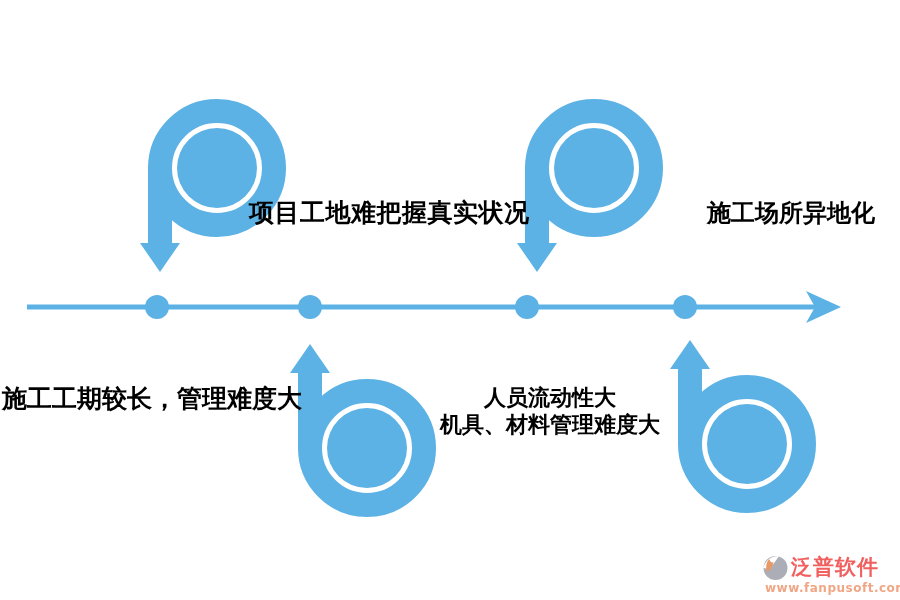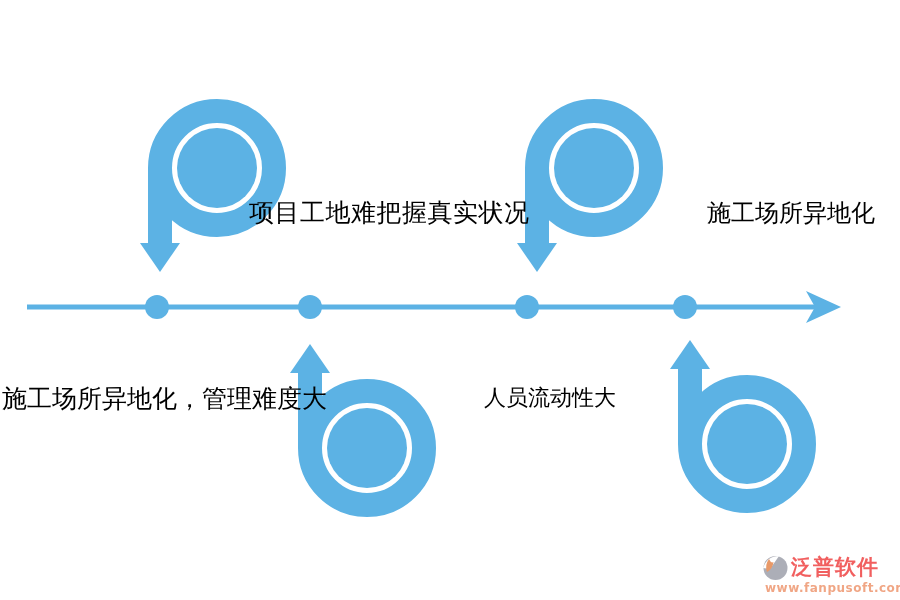--- a/index.html
+++ b/index.html
@@ -2,21 +2,21 @@
 <html><head>
 <meta charset="utf-8">
 <style>
   html,body{margin:0;padding:0;}
   body{
     width:900px;height:600px;position:relative;background:#ffffff;overflow:hidden;
     font-family:"DejaVu Sans","Liberation Sans",sans-serif;
   }
   #canvas{position:absolute;left:0;top:0;}
   .label{
-    position:absolute;color:#000;font-weight:normal;white-space:nowrap;z-index:5;
+    position:absolute;color:#000;font-weight:bold;white-space:nowrap;z-index:5;
   }
   .label-top-left{left:249px;top:196px;font-size:25px;letter-spacing:0.5px;}
   .label-top-right{left:707px;top:197px;font-size:24px;}
   .label-bottom-left{left:2px;top:382px;font-size:25px;}
   .label-bottom-middle{
     left:437px;top:384px;width:226px;text-align:center;
     font-size:22px;line-height:27px;
   }
   .label-bottom-middle span{display:block;}
   .watermark{position:absolute;left:762px;top:553px;z-index:6;opacity:0.85;}
@@ -70,24 +70,25 @@
     <circle cx="310" cy="307" r="12" fill="#5CB2E4"></circle>
     <circle cx="527" cy="307" r="12" fill="#5CB2E4"></circle>
     <circle cx="685" cy="307" r="12" fill="#5CB2E4"></circle>
   </g>
 </svg>
 
 <div class="label label-top-left">项目工地难把握真实状况</div>
 
 <div class="label label-top-right">施工场所异地化</div>
 
-<div class="label label-bottom-left">施工场所异地化，管理难度大</div>
+<div class="label label-bottom-left">施工工期较长，管理难度大</div>
 
 <div class="label label-bottom-middle">
   <span>人员流动性大</span>
+  <span>机具、材料管理难度大</span>
 </div>
 
 <div class="watermark">
   <div class="wm-row">
     <svg width="27" height="27" viewBox="0 0 27 27">
       <circle cx="13.5" cy="14" r="12" fill="#9EA0AB"></circle>
       <path d="M1 14 Q 5 2 17 2 L 8 15 Z" fill="#ffffff"></path>
       <path d="M7 5 Q 2.5 11 5 18 Q 10.5 15.5 11.5 8 Q 9 9.5 7 5 Z" fill="#E5884E"></path>
     </svg>
     <span class="wm-brand">泛普软件</span>

